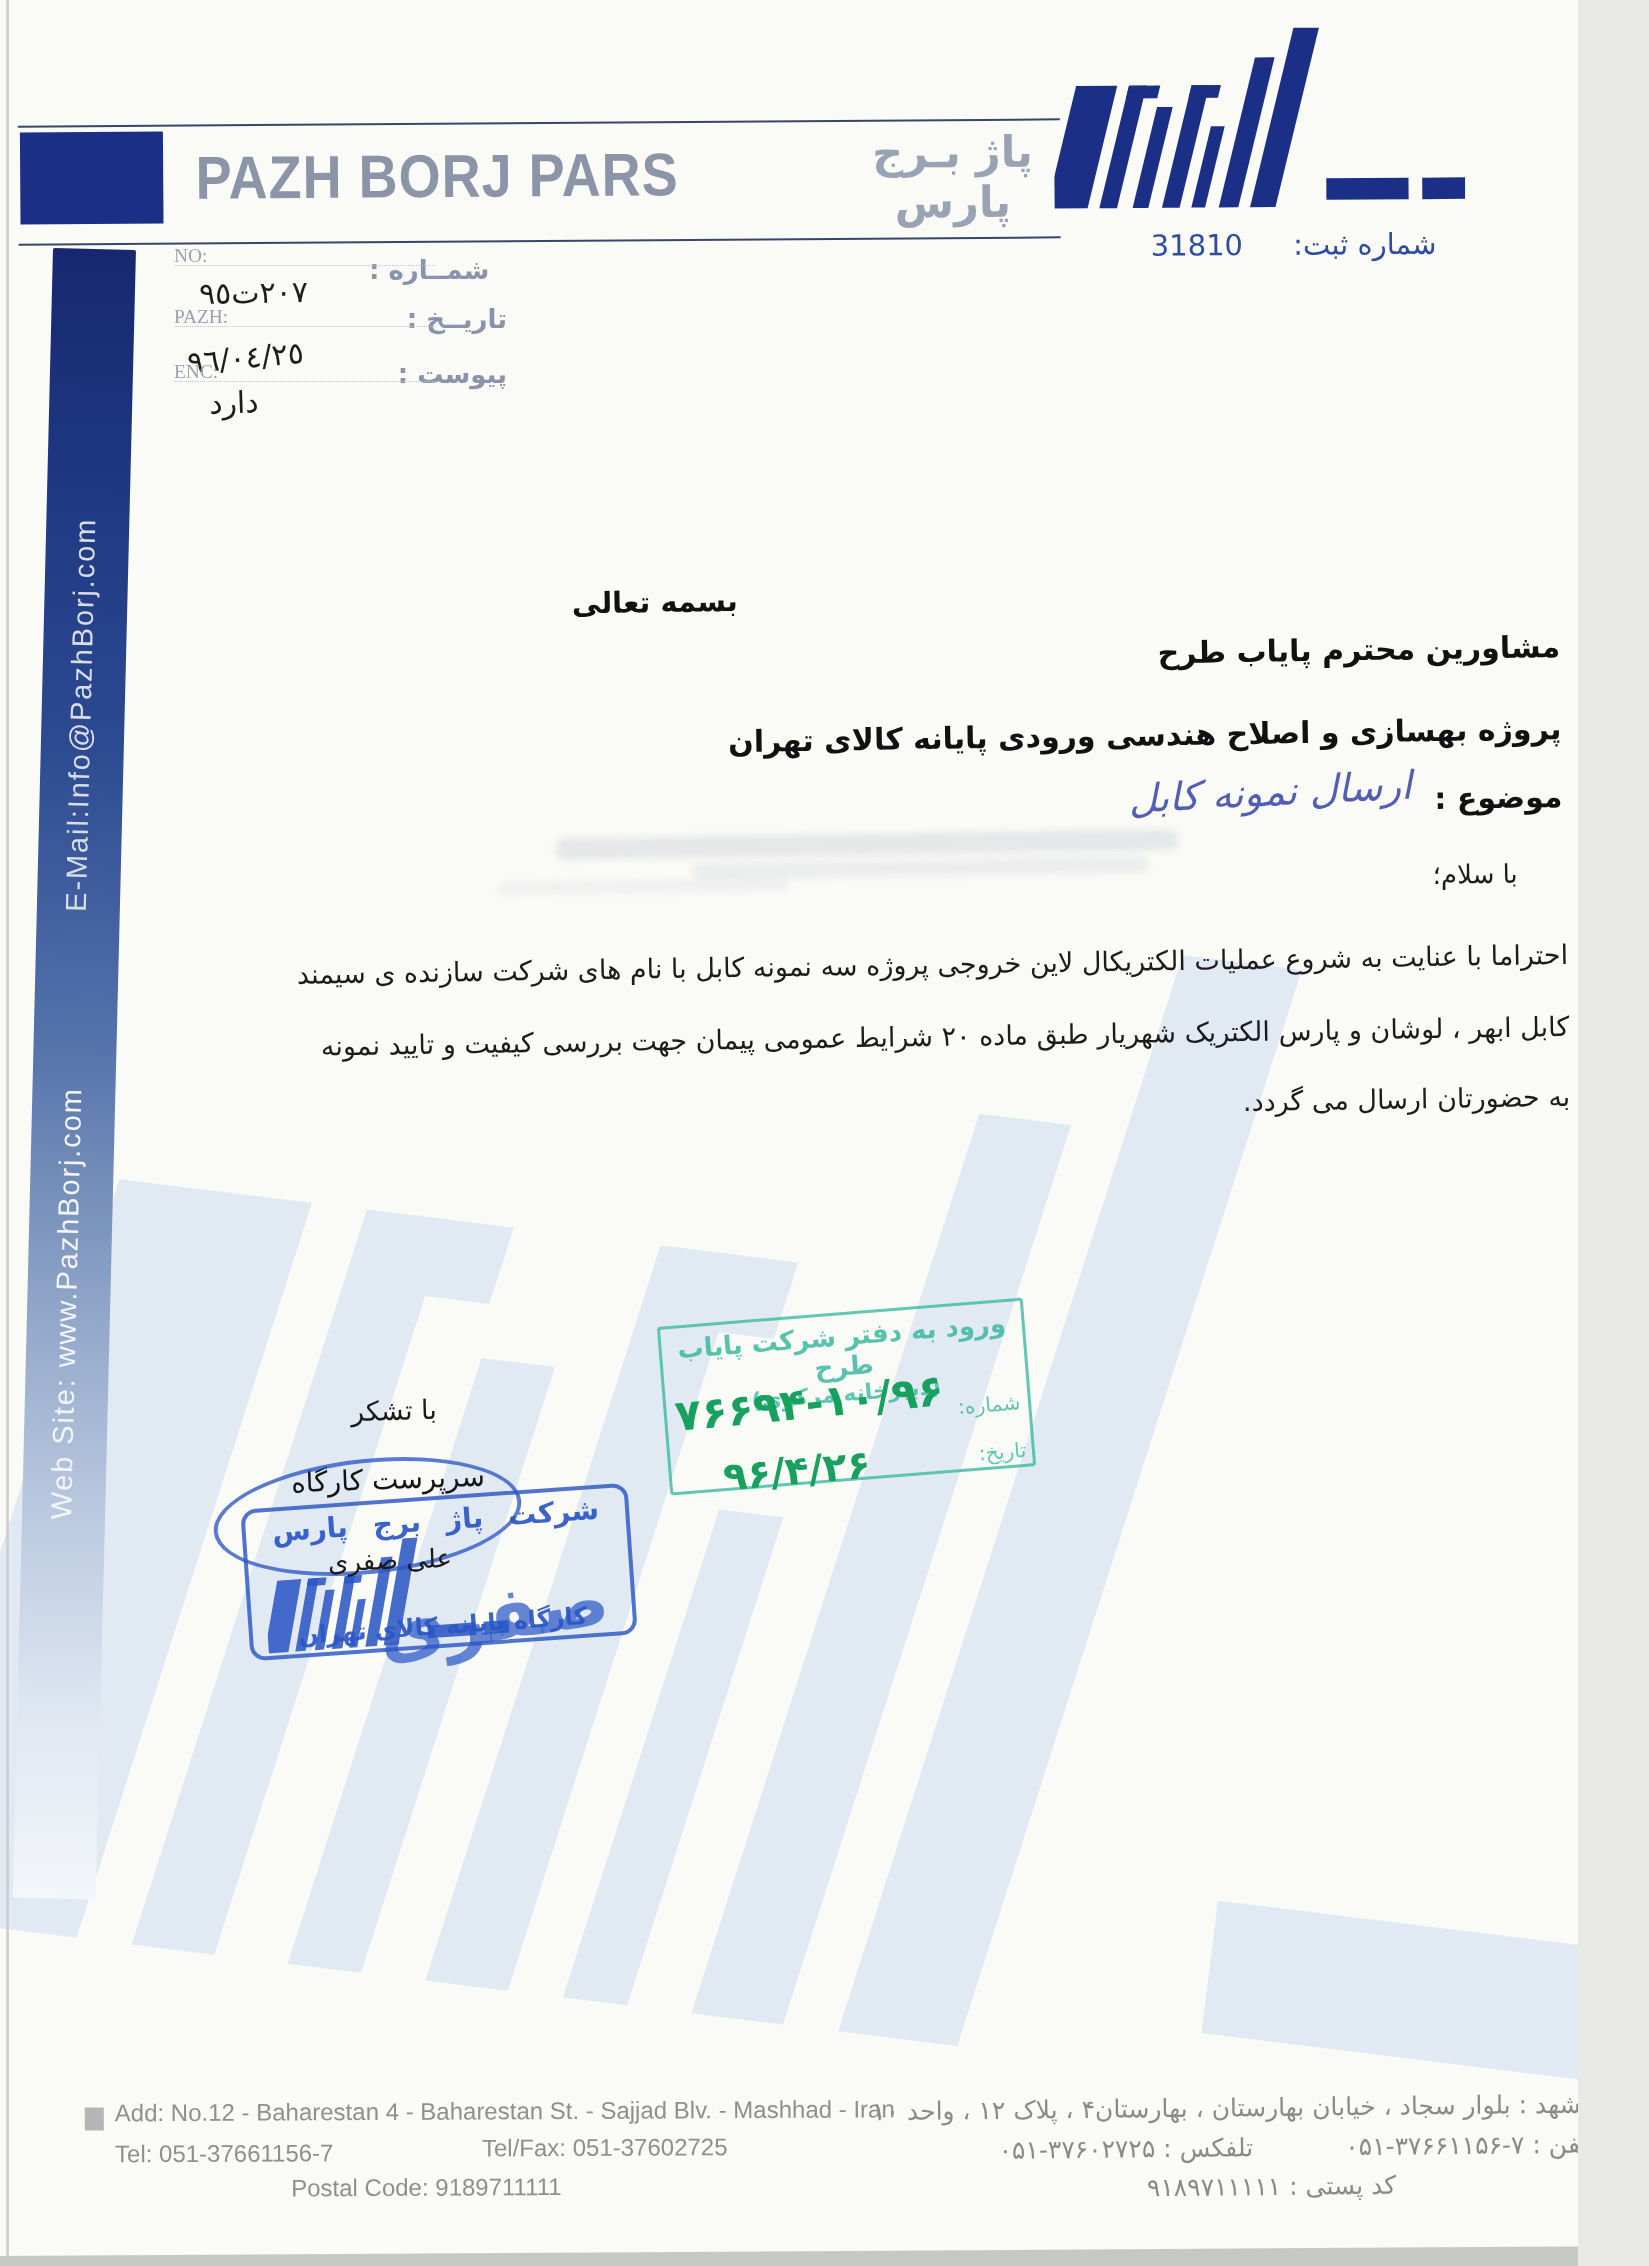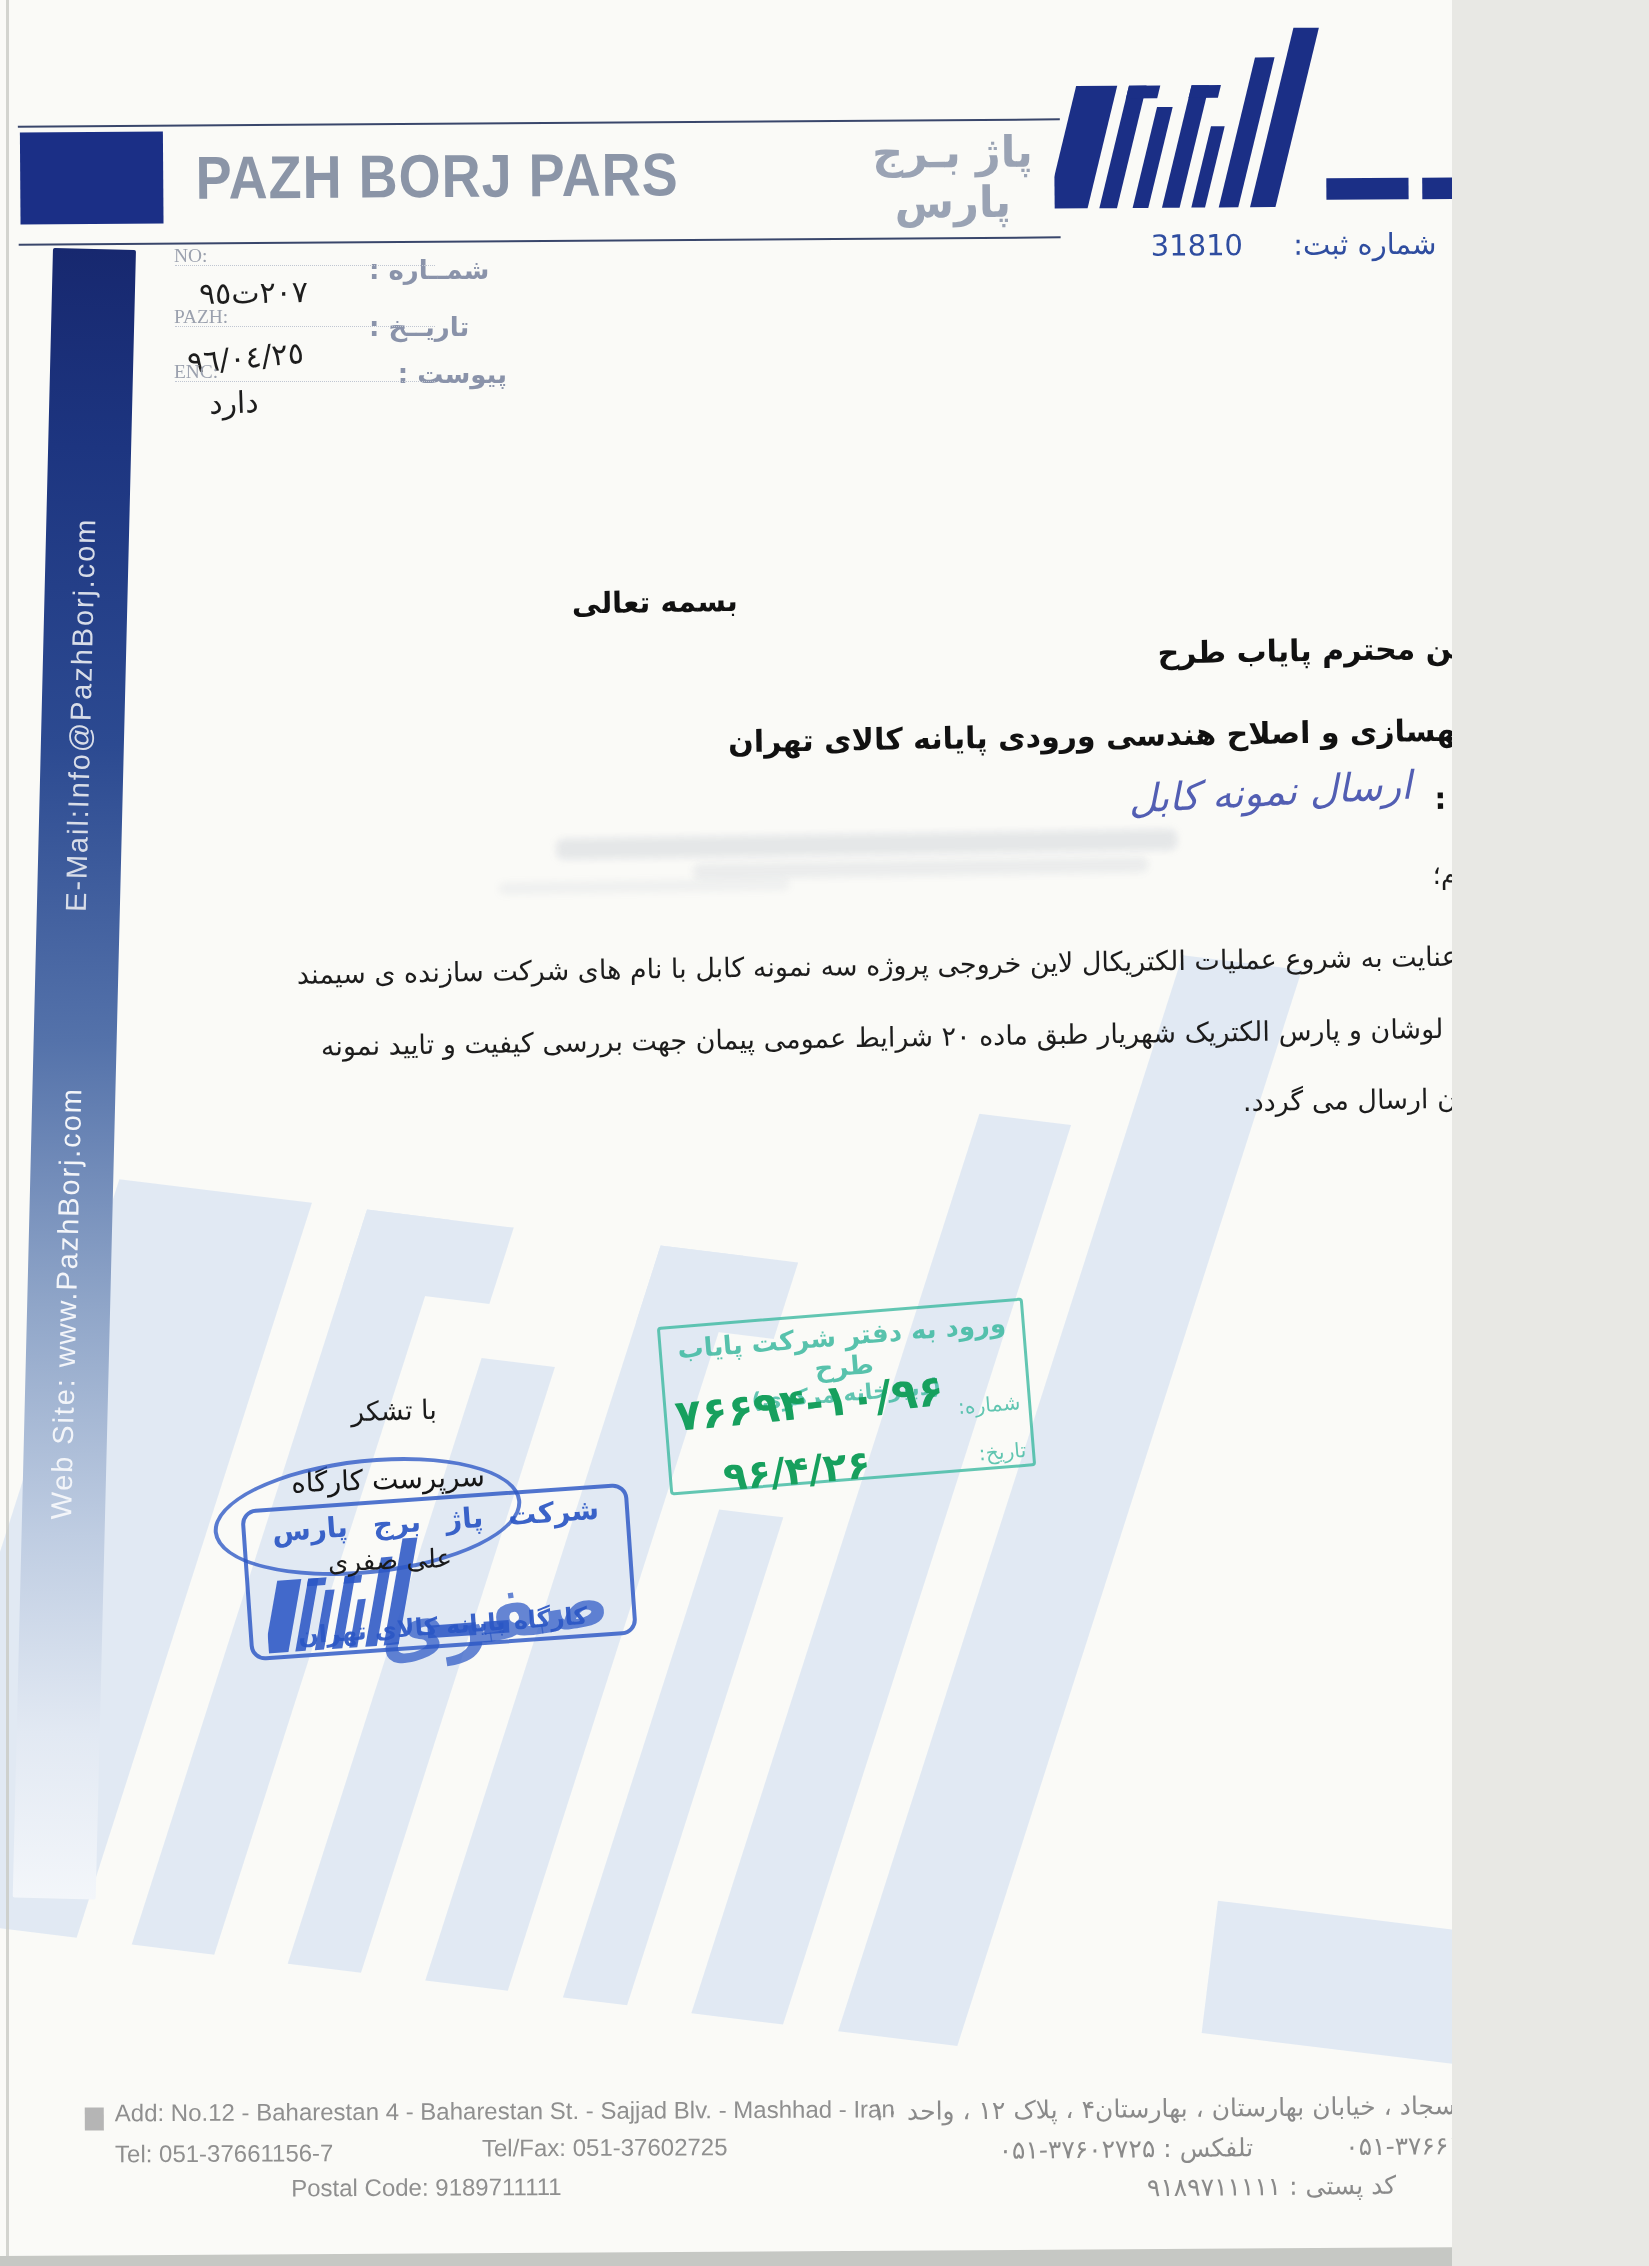--- a/index.html
+++ b/index.html
@@ -1,16 +1,16 @@
 <!DOCTYPE html>
 <html><head>
 <meta charset="utf-8">
 <style>
   html,body{margin:0;padding:0;background:#e8e8e4;}
-  #paper{position:relative;width:1452px;height:2267px;background:#fafaf7;overflow:hidden;
+  #paper{position:relative;width:1578px;height:2267px;background:#fafaf7;overflow:hidden;
          font-family:"Liberation Sans",sans-serif;}
   .abs{position:absolute;}
   .fa{font-family:"DejaVu Sans","Liberation Sans",sans-serif;direction:rtl;}
   .en{font-family:"Liberation Sans",sans-serif;}
   .nowrap{white-space:nowrap;}
   .bold{font-weight:bold;}
   
   .rule{height:1.9px;background:#39466b;}
   #navy-block{background:#1b2f86;}
   #en-name{font-size:54px;font-weight:bold;color:#8b95a7;letter-spacing:1px;transform:scaleY(1.12);}
@@ -100,21 +100,21 @@
       <span class="num">31810</span>
     </div>
   </div>
 
   <div class="abs">
     <div class="abs fa ref-label" style="left:369px;top:255px;">شمــاره :</div>
     <div class="abs ref-dots" style="left:175px;top:264px;"></div>
     <div class="abs ref-en" style="left:174px;top:245px;">NO:</div>
     <div class="abs fa pen" style="left:199px;top:275px;font-size:30px;transform:rotate(-1deg);">٢٠٧ت٩٥</div>
 
-    <div class="abs fa ref-label" style="left:369px;top:312px;">تاریــخ :</div>
+    <div class="abs fa ref-label" style="left:369px;top:304px;text-align:right;">تاریــخ :</div>
     <div class="abs ref-dots" style="left:175px;top:325px;"></div>
     <div class="abs ref-en" style="left:174px;top:306px;">PAZH:</div>
     <div class="abs fa pen" style="left:187px;top:340px;font-size:30px;transform:rotate(-5deg);">٩٦/٠٤/٢٥</div>
 
     <div class="abs fa ref-label" style="left:369px;top:359px;text-align:right;">پیوست :</div>
     <div class="abs ref-dots" style="left:175px;top:380px;"></div>
     <div class="abs ref-en" style="left:174px;top:361px;">ENC:</div>
     <div class="abs fa pen" style="left:209px;top:385px;font-size:30px;transform:rotate(-2deg);">دارد</div>
   </div>
 

